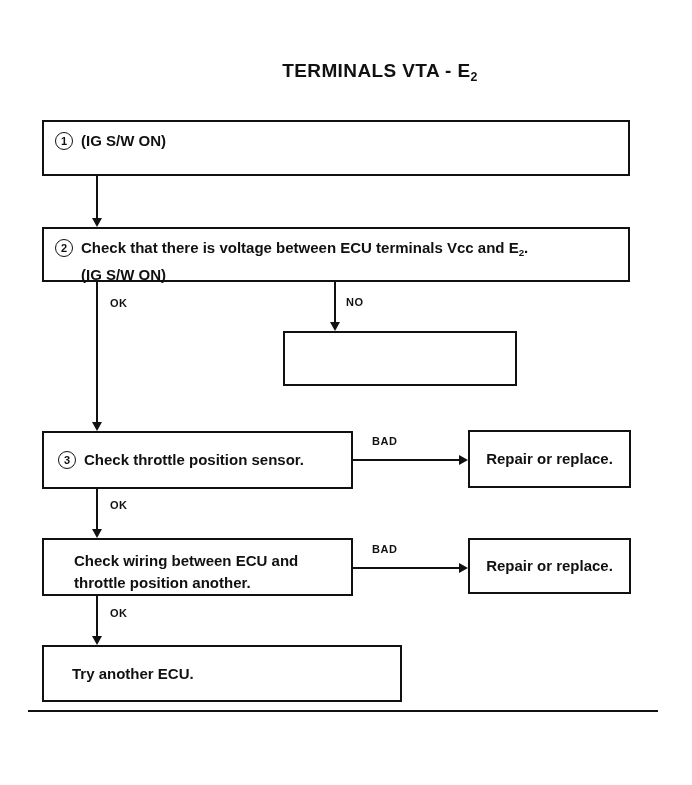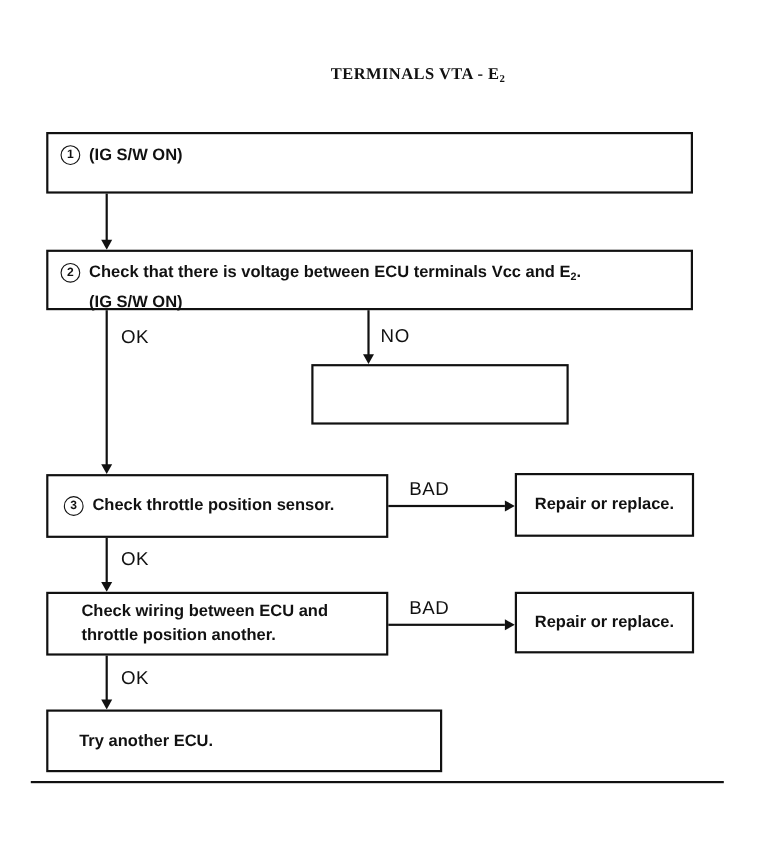--- a/index.html
+++ b/index.html
@@ -13,24 +13,23 @@
     position: relative;
     width: 692px;
     height: 785px;
     background: var(--bg);
     overflow: hidden;
   }
   .title {
     position: absolute;
     top: 60px; left: 70px; width: 620px;
     text-align: center;
-    font-size: 15px;
+    font-size: 19px;
     font-weight: bold;
     letter-spacing: 0.4px;
-    font-family: Liberation Serif, serif;
   }
   .box {
     position: absolute;
     border: 2px solid var(--ink);
     background: var(--bg);
     font-size: 15px;
     font-weight: bold;
     line-height: 22px;
   }
   .step-wide {
@@ -69,22 +68,22 @@
     border-top: 9px solid var(--ink);
   }
   .arr-right {
     position: absolute; width: 0; height: 0;
     border-top: 5px solid transparent;
     border-bottom: 5px solid transparent;
     border-left: 9px solid var(--ink);
   }
   .branch-label {
     position: absolute;
-    font-size: 17px;
-    font-weight: normal;
+    font-size: 11px;
+    font-weight: bold;
     letter-spacing: 0.5px;
   }
   sub.s {
     font-size: 0.65em;
     vertical-align: -0.3em;
     font-weight: inherit;
   }
   .wide-arrow { display: inline-block; transform: scaleX(1.5); margin: 0 6px; }
   .divider {
     position: absolute;
@@ -138,21 +137,21 @@
   <div class="arr-right" style="left:459px; top:455px;"></div>
 
   <div class="box center-both" style="left:468px; top:430px; width:163px; height:58px;">
     <span>Repair or replace.</span>
   </div>
 
   <div class="branch-label" style="left:110px; top:499px;">OK</div>
   <div class="vline" style="left:96px; top:489px; height:41px;"></div>
   <div class="arr-down" style="left:92px; top:529px;"></div>
 
-  <div class="box col-center" style="left:42px; top:538px; width:311px; height:58px;">
+  <div class="box col-center" style="left:42px; top:538px; width:311px; height:58px;justify-content:flex-end;">
     <div>Check wiring between ECU and</div>
     <div>throttle position another.</div>
   </div>
 
   <div class="branch-label" style="left:372px; top:543px;">BAD</div>
   <div class="hline" style="left:353px; top:567px; width:106px;"></div>
   <div class="arr-right" style="left:459px; top:563px;"></div>
 
   <div class="box center-both" style="left:468px; top:538px; width:163px; height:56px;">
     <span>Repair or replace.</span>

